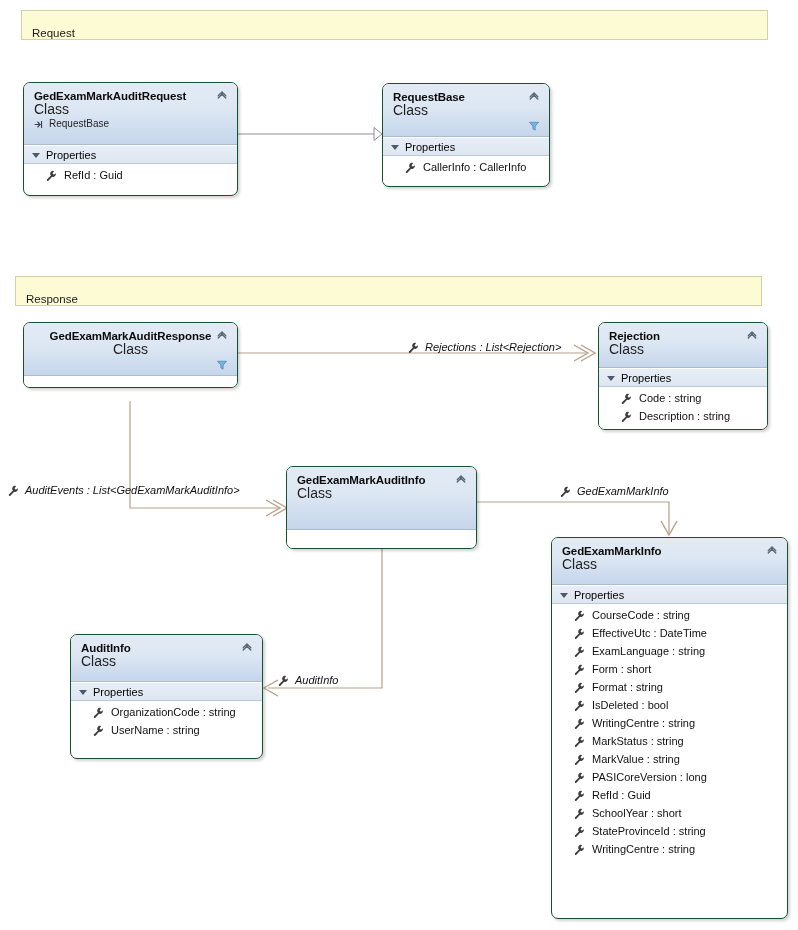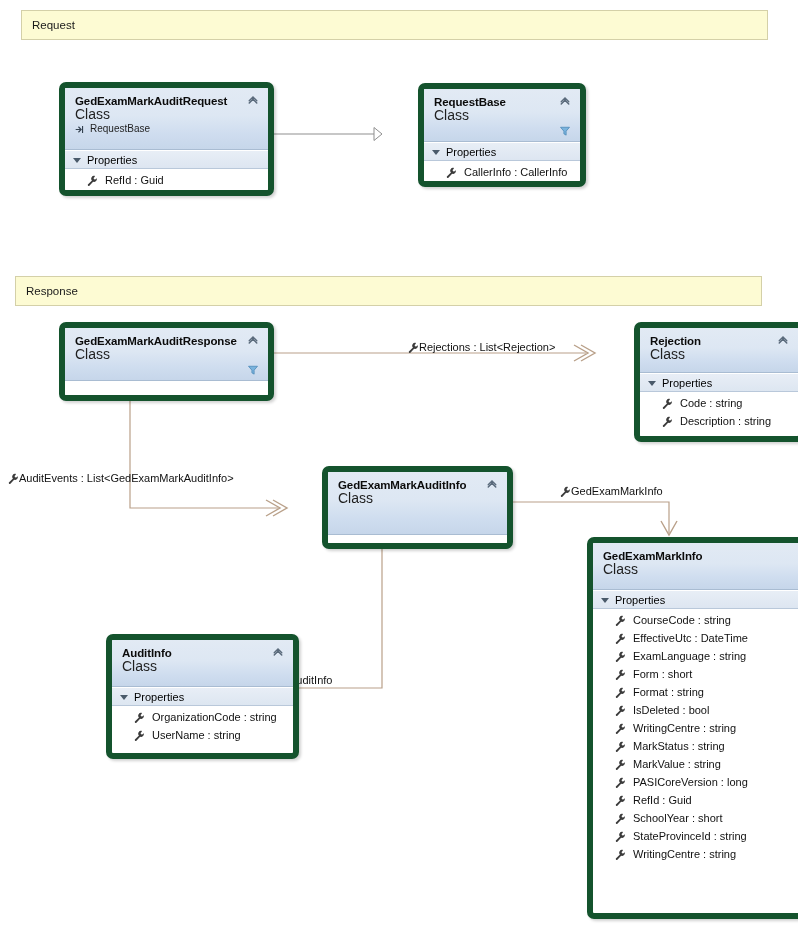--- a/index.html
+++ b/index.html
@@ -17,36 +17,35 @@
     overflow: hidden;
   }
 
   
   .band {
     position: absolute;
     background: #fdfbd3;
     border: 1px solid #d4d0a8;
     box-sizing: border-box;
     display: flex;
-    align-items: center;
+    align-items: flex-end;
     padding-left: 10px;
     font-size: 11.5px;
     color: #1a1a1a;
   }
 
   
   .uml {
     position: absolute;
     box-sizing: border-box;
-    border: 6px solid #14532d;
+    border: 1px solid #14532d;
     border-radius: 7px;
     background: #ffffff;
     box-shadow: 2px 2px 3px rgba(0,0,0,0.18);
     overflow: hidden;
-    margin-left: 36px;
   }
   .uml-head {
     position: relative;
     box-sizing: border-box;
     background: linear-gradient(to bottom, #e2eaf4 0%, #dde7f3 45%, #cfddef 75%, #c6d6ea 100%);
     border-bottom: 1px solid #a9bcd2;
     padding: 6px 10px 4px 10px;
   }
   .uml-title {
     font-weight: bold;
@@ -131,25 +130,26 @@
     left: 0; top: 0;
     width: 798px; height: 930px;
     pointer-events: none;
   }
 
   
   .assoc-label {
     position: absolute;
     display: flex;
     align-items: center;
-    gap: 0;
+    gap: 6px;
     font-size: 11px;
     color: #111111;
     white-space: nowrap;
     background: transparent;
+    font-style: italic;
   }
 </style>
 </head>
 <body>
 
 <div class="band" style="left:21px; top:10px; width:747px; height:30px;">
   <span>Request</span>
 </div>
 
 <div class="band" style="left:15px; top:276px; width:747px; height:30px;">
@@ -186,21 +186,21 @@
   </g>
 </svg>
 
 <div class="assoc-label" style="left:408px; top:341px;">
   <svg class="wrench" viewBox="0 0 16 16">
     <path d="M11.2 1.2a4.2 4.2 0 0 0-4 6.9L1.6 13.6a1.3 1.3 0 1 0 1.9 1.9l5.4-5.6a4.2 4.2 0 0 0 5.2-5.3l-2.1 2.1-1.9-.5-.5-1.9 2.1-2.1a4.3 4.3 0 0 0-.5-.1z" fill="#3b3b3b"></path>
   </svg>
   <span>Rejections : List&lt;Rejection&gt;</span>
 </div>
 
-<div class="assoc-label" style="left:8px; top:472px;">
+<div class="assoc-label" style="left:8px; top:484px;">
   <svg class="wrench" viewBox="0 0 16 16">
     <path d="M11.2 1.2a4.2 4.2 0 0 0-4 6.9L1.6 13.6a1.3 1.3 0 1 0 1.9 1.9l5.4-5.6a4.2 4.2 0 0 0 5.2-5.3l-2.1 2.1-1.9-.5-.5-1.9 2.1-2.1a4.3 4.3 0 0 0-.5-.1z" fill="#3b3b3b"></path>
   </svg>
   <span>AuditEvents : List&lt;GedExamMarkAuditInfo&gt;</span>
 </div>
 
 <div class="assoc-label" style="left:560px; top:485px;">
   <svg class="wrench" viewBox="0 0 16 16">
     <path d="M11.2 1.2a4.2 4.2 0 0 0-4 6.9L1.6 13.6a1.3 1.3 0 1 0 1.9 1.9l5.4-5.6a4.2 4.2 0 0 0 5.2-5.3l-2.1 2.1-1.9-.5-.5-1.9 2.1-2.1a4.3 4.3 0 0 0-.5-.1z" fill="#3b3b3b"></path>
   </svg>
@@ -262,36 +262,36 @@
   <div class="uml-body">
     <div class="member">
       <svg class="wrench" viewBox="0 0 16 16">
         <path d="M11.2 1.2a4.2 4.2 0 0 0-4 6.9L1.6 13.6a1.3 1.3 0 1 0 1.9 1.9l5.4-5.6a4.2 4.2 0 0 0 5.2-5.3l-2.1 2.1-1.9-.5-.5-1.9 2.1-2.1a4.3 4.3 0 0 0-.5-.1z" fill="#3b3b3b"></path>
       </svg>
       <span>CallerInfo : CallerInfo</span>
     </div>
   </div>
 </div>
 
-<div class="uml" style="left:23px; top:322px; width:215px; height:79px;">
+<div class="uml" style="left:23px; top:322px; width:215px; height:66px;text-align:center;">
   <div class="uml-head" style="height:53px;">
     <div class="uml-title">GedExamMarkAuditResponse</div>
     <div class="uml-stereo">Class</div>
     <svg class="chevron-up" viewBox="0 0 16 16">
       <path d="M3 9 L8 4 L13 9" stroke="#5b6b7c" stroke-width="2" fill="none" stroke-linecap="round"></path>
       <path d="M3 12 L8 7 L13 12" stroke="#5b6b7c" stroke-width="2" fill="none" stroke-linecap="round"></path>
     </svg>
     <svg class="filter-ico" viewBox="0 0 16 16">
       <path d="M2 3 H14 L9.5 8.2 V13.5 L6.5 11.8 V8.2 Z" fill="#7ab3dd" stroke="#4a87b5" stroke-width="1"></path>
     </svg>
   </div>
   <div class="uml-body uml-empty" style="height:25px;"></div>
 </div>
 
-<div class="uml" style="left:598px; top:322px; width:170px; height:120px;">
+<div class="uml" style="left:598px; top:322px; width:170px; height:108px;">
   <div class="uml-head" style="height:45px;">
     <div class="uml-title">Rejection</div>
     <div class="uml-stereo">Class</div>
     <svg class="chevron-up" viewBox="0 0 16 16">
       <path d="M3 9 L8 4 L13 9" stroke="#5b6b7c" stroke-width="2" fill="none" stroke-linecap="round"></path>
       <path d="M3 12 L8 7 L13 12" stroke="#5b6b7c" stroke-width="2" fill="none" stroke-linecap="round"></path>
     </svg>
   </div>
   <div class="uml-section">
     <span class="tri-down"></span>

